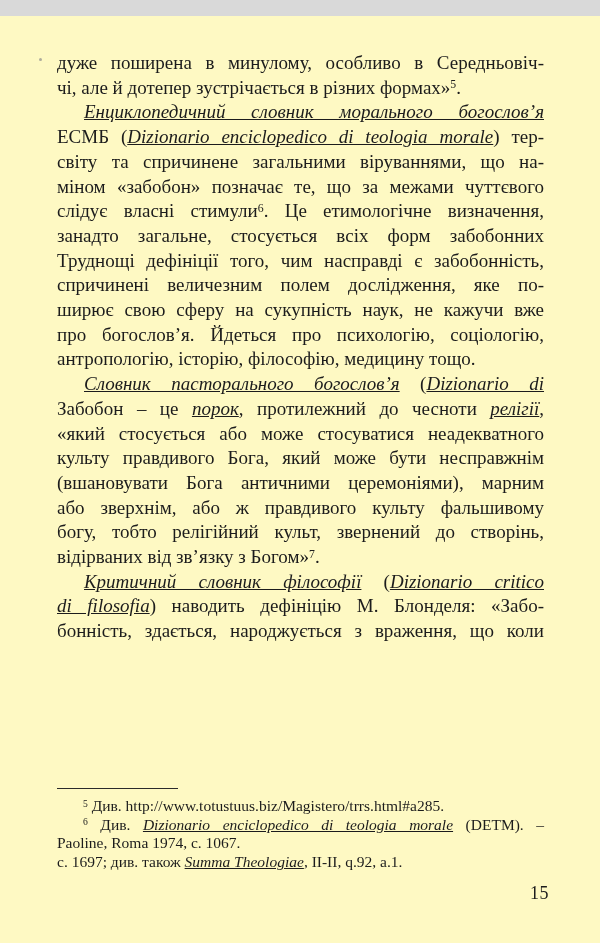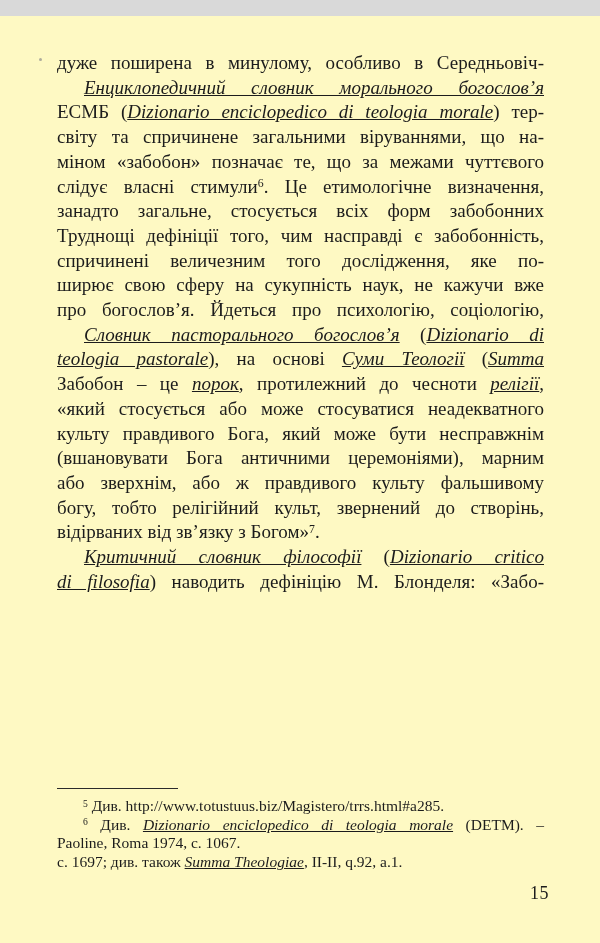--- a/index.html
+++ b/index.html
@@ -80,47 +80,49 @@
 </style>
 </head>
 <body>
 
 <div class="page">
   <div class="scan-speck"></div>
 
   <div class="body-text">
       <div>
         <div class="line"><span>дуже поширена в минулому, особливо в Середньовіч-</span></div>
+        <div class="line lastline"><span>чі, але й дотепер зустрічається в різних формах»</span><sup class="fnref">5</sup><span>.</span></div>
       </div>
       <div>
         <div class="line indent"><span class="it">Енциклопедичний словник морального богослов’я</span></div>
         <div class="line"><span>ЕСМБ (</span><span class="it">Dizionario enciclopedico di teologia morale</span><span>) тер-</span></div>
         <div class="line"><span>світу та спричинене загальними віруваннями, що на-</span></div>
         <div class="line"><span>міном «забобон» позначає те, що за межами чуттєвого</span></div>
         <div class="line"><span>слідує власні стимули</span><sup class="fnref">6</sup><span>. Це етимологічне визначення,</span></div>
         <div class="line"><span>занадто загальне, стосується всіх форм забобонних</span></div>
         <div class="line"><span>Труднощі дефініції того, чим насправді є забобонність,</span></div>
-        <div class="line"><span>спричинені величезним того дослідження, яке по-</span></div>
+        <div class="line"><span>спричинені величезним полем дослідження, яке по-</span></div>
         <div class="line"><span>ширює свою сферу на сукупність наук, не кажучи вже</span></div>
         <div class="line"><span>про богослов’я. Йдеться про психологію, соціологію,</span></div>
+        <div class="line lastline"><span>антропологію, історію, філософію, медицину тощо.</span></div>
       </div>
       <div>
         <div class="line indent"><span class="it">Словник пасторального богослов’я</span><span> (</span><span class="it">Dizionario di</span></div>
-        <div class="line"><span class="it">teologia pastorale</span><span>), на основі </span><span class="it">Суми Теології</span><span> (</span><span class="it">Summa</span></div>
         <div class="line"><span>Забобон – це </span><span class="it">порок</span><span>, протилежний до чесноти </span><span class="it">релігії</span><span>,</span></div>
         <div class="line"><span>«який стосується або може стосуватися неадекватного</span></div>
         <div class="line"><span>культу правдивого Бога, який може бути несправжнім</span></div>
         <div class="line"><span>(вшановувати Бога античними церемоніями), марним</span></div>
         <div class="line"><span>або зверхнім, або ж правдивого культу фальшивому</span></div>
         <div class="line"><span>богу, тобто релігійний культ, звернений до створінь,</span></div>
         <div class="line lastline"><span>відірваних від зв’язку з Богом»</span><sup class="fnref">7</sup><span>.</span></div>
       </div>
       <div>
         <div class="line indent"><span class="it">Критичний словник філософії</span><span> (</span><span class="it">Dizionario critico</span></div>
         <div class="line"><span class="it">di filosofia</span><span>) наводить дефініцію М. Блонделя: «Забо-</span></div>
+        <div class="line"><span>бонність, здається, народжується з враження, що коли</span></div>
       </div>
     </div>
 
   <div class="footnotes-block">
     <div class="fn-separator"></div>
     <div>
         <div>
           <div class="fn-line lastline indent"><sup class="fnref">5</sup><span> Див. http://www.totustuus.biz/Magistero/trrs.html#a285.</span></div>
         </div>
         <div>

